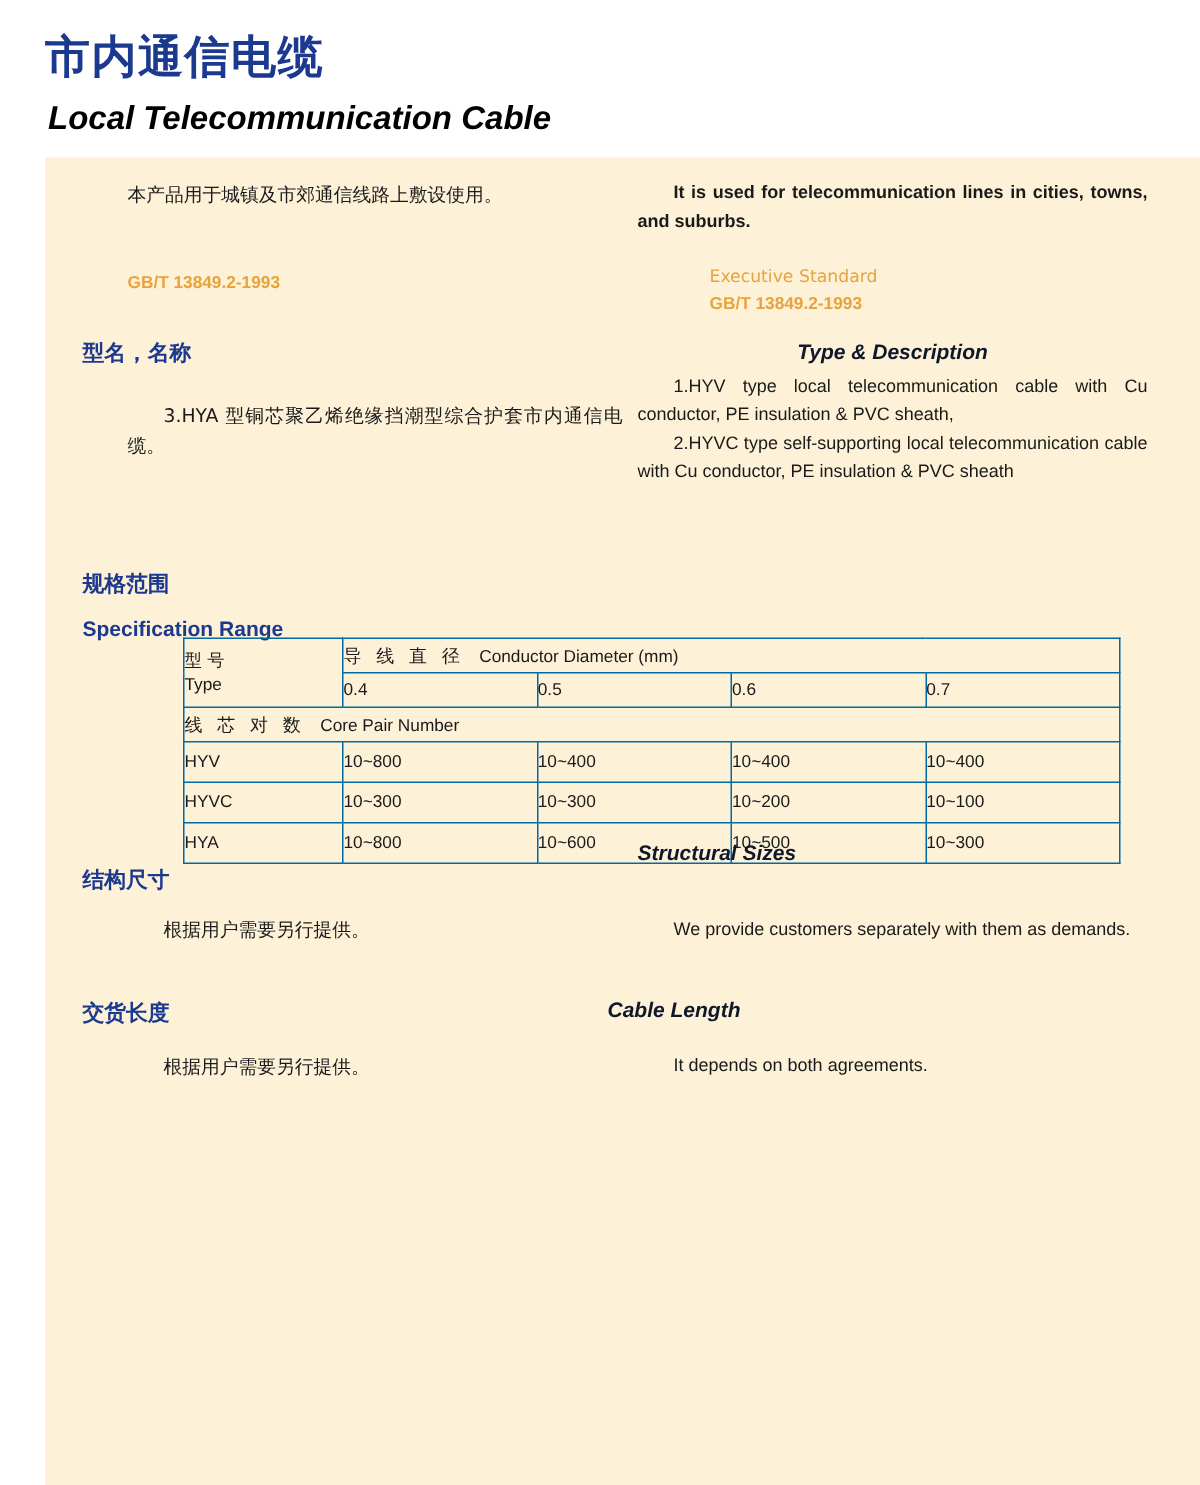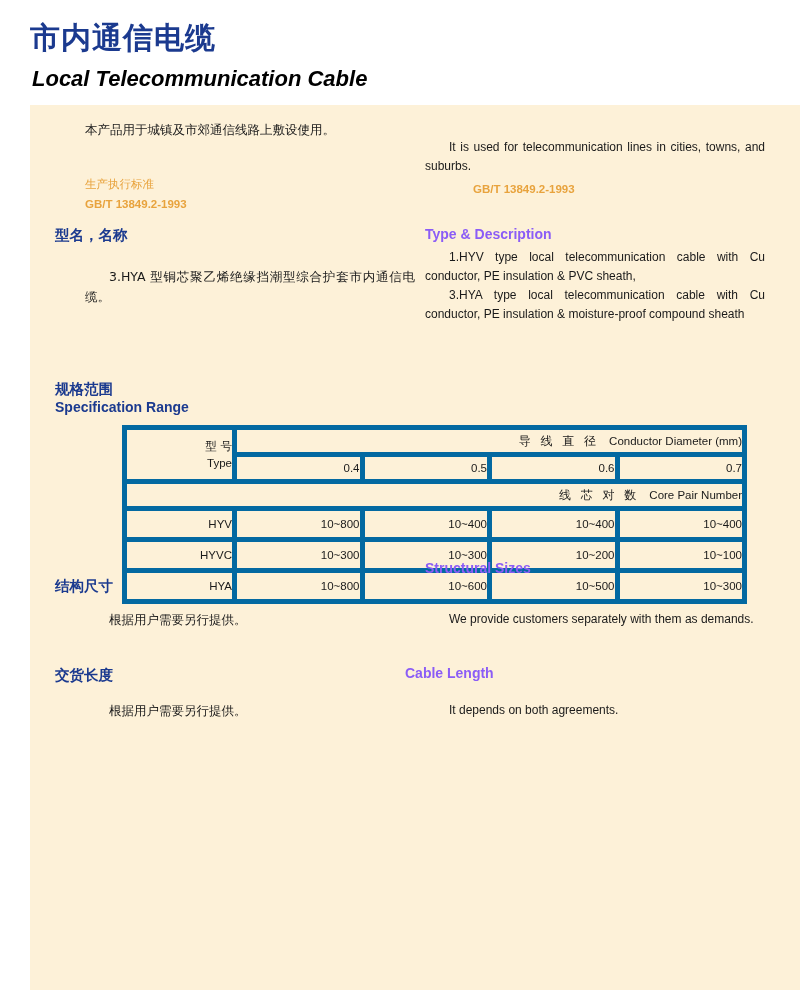--- a/index.html
+++ b/index.html
@@ -94,45 +94,47 @@
   }
   .heading-cn {
     font-size: 14.5px;
     font-weight: bold;
     color: #1b3a8f;
     font-family: "DejaVu Sans", sans-serif;
   }
   .heading-en {
     font-size: 14px;
     font-weight: bold;
-    color: #8b5cf6;
-    font-family: "Liberation Sans", sans-serif;
+    font-style: italic;
+    color: #0f172a;
+    font-family: "Liberation Sans", sans-serif;
+    text-align: center;
   }
   .heading-en-plain {
     font-size: 14px;
     font-weight: bold;
     color: #1b3a8f;
     font-family: "Liberation Sans", sans-serif;
   }
   .indent {
     text-indent: 24px;
   }
   
   .spec-table {
     position: absolute;
     left: 92px;
     top: 0;
     width: 625px;
     border-collapse: collapse;
     font-size: 11.5px;
   }
   .spec-table td {
-    border: 5px solid #0369a1;
+    border: 1px solid #0369a1;
     padding: 0;
-    text-align: right;
+    text-align: left;
     vertical-align: middle;
     height: 22px;
     color: #1a1a1a;
   }
   .spec-table .hdr-type {
     width: 105px;
     line-height: 17px;
     font-family: "DejaVu Sans", sans-serif;
   }
   .spec-table .hdr-span {
@@ -173,50 +175,50 @@
 <div class="header"></div>
 
 <div class="title-cn">市内通信电缆</div>
 <div class="title-en">Local Telecommunication Cable</div>
 
 <div class="content">
 
   <div class="col-left" style="top:15px;">
     <div class="para-cn">本产品用于城镇及市郊通信线路上敷设使用。</div>
   </div>
-  <div class="col-right" style="top:33px;">
+  <div class="col-right" style="top:14px;font-weight:bold;">
     <div class="para-en indent">It is used for telecommunication lines in cities, towns, and suburbs.</div>
   </div>
 
   <div class="col-left" style="top:72px;">
-    <div class="std-label">生产执行标准</div>
     <div class="std-value" style="margin-top:6px;">GB/T 13849.2-1993</div>
   </div>
   <div class="col-right" style="top:72px;">
+    <div class="std-label" style="margin-left:48px;">Executive Standard</div>
     <div class="std-value" style="margin-top:6px;margin-left:48px;">GB/T 13849.2-1993</div>
   </div>
 
   <div class="col-left" style="left:25px;top:121px;width:360px;">
     <div class="heading-cn">型名，名称</div>
   </div>
   <div class="col-right" style="top:121px;">
     <div class="heading-en">Type &amp; Description</div>
   </div>
 
   <div class="col-left" style="top:162px;">
     <div class="para-cn indent">3.HYA 型铜芯聚乙烯绝缘挡潮型综合护套市内通信电缆。</div>
   </div>
   <div class="col-right" style="top:143px;">
     <div class="para-en indent">1.HYV type local telecommunication cable with Cu conductor, PE insulation &amp; PVC sheath,</div>
-    <div class="para-en indent">3.HYA type local telecommunication cable with Cu conductor, PE insulation &amp; moisture-proof compound sheath</div>
+    <div class="para-en indent">2.HYVC type self-supporting local telecommunication cable with Cu conductor, PE insulation &amp; PVC sheath</div>
   </div>
 
   <div style="position:absolute;left:25px;top:275px;">
     <div class="heading-cn">规格范围</div>
-    <div class="heading-en-plain" style="margin-top:0;">Specification Range</div>
+    <div class="heading-en-plain" style="margin-top:12px;">Specification Range</div>
   </div>
 
   <div class="tbl-wrap" style="top:320px;">
     <table class="spec-table">
       <tbody>
         <tr>
           <td class="hdr-type" rowspan="2">
             <div>型 号</div>
             <div style="font-family:'Liberation Sans',sans-serif;">Type</div>
           </td>

